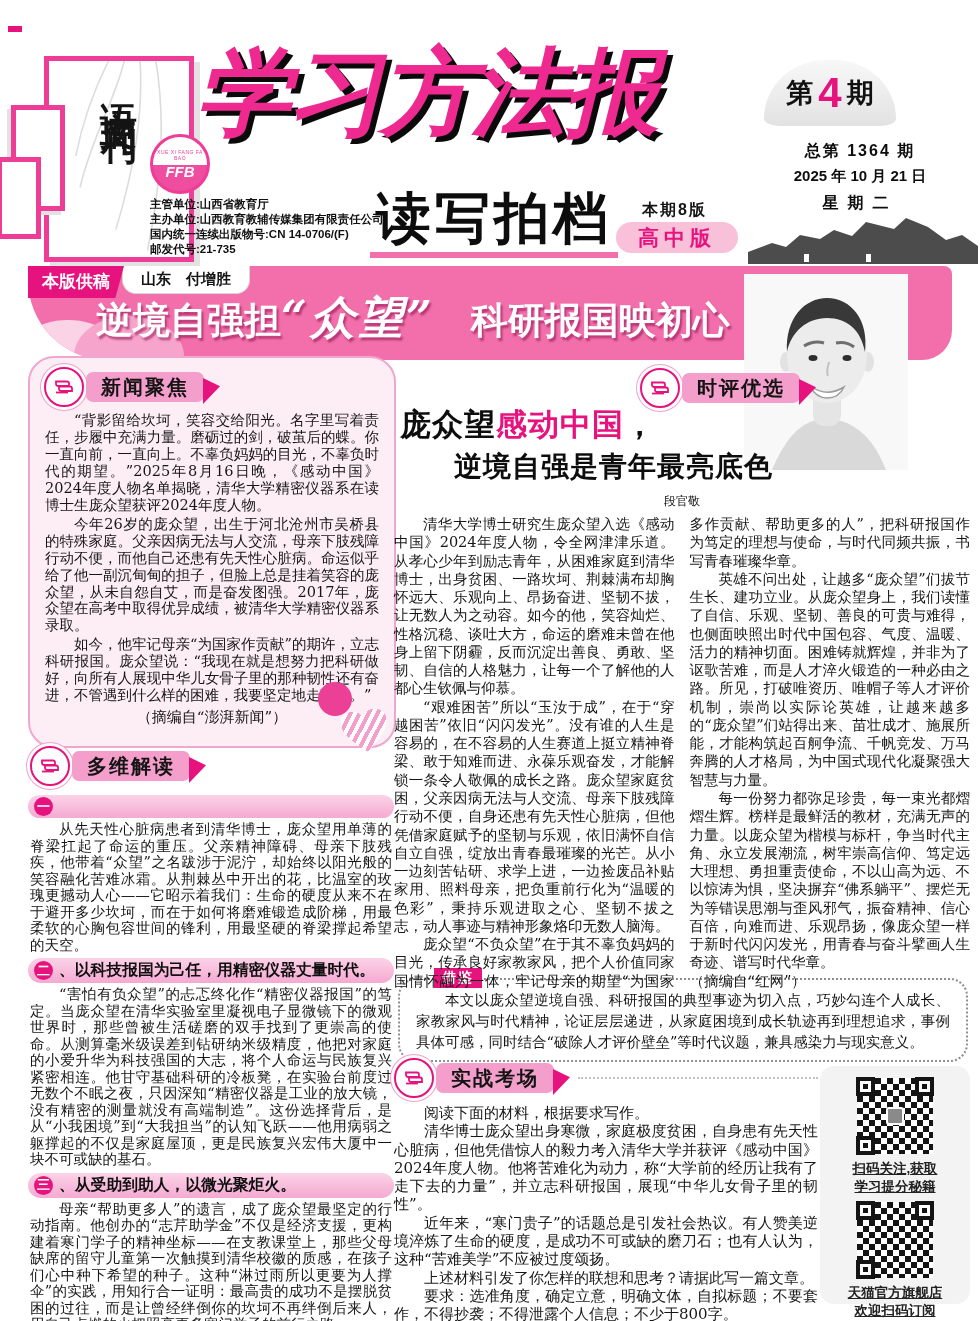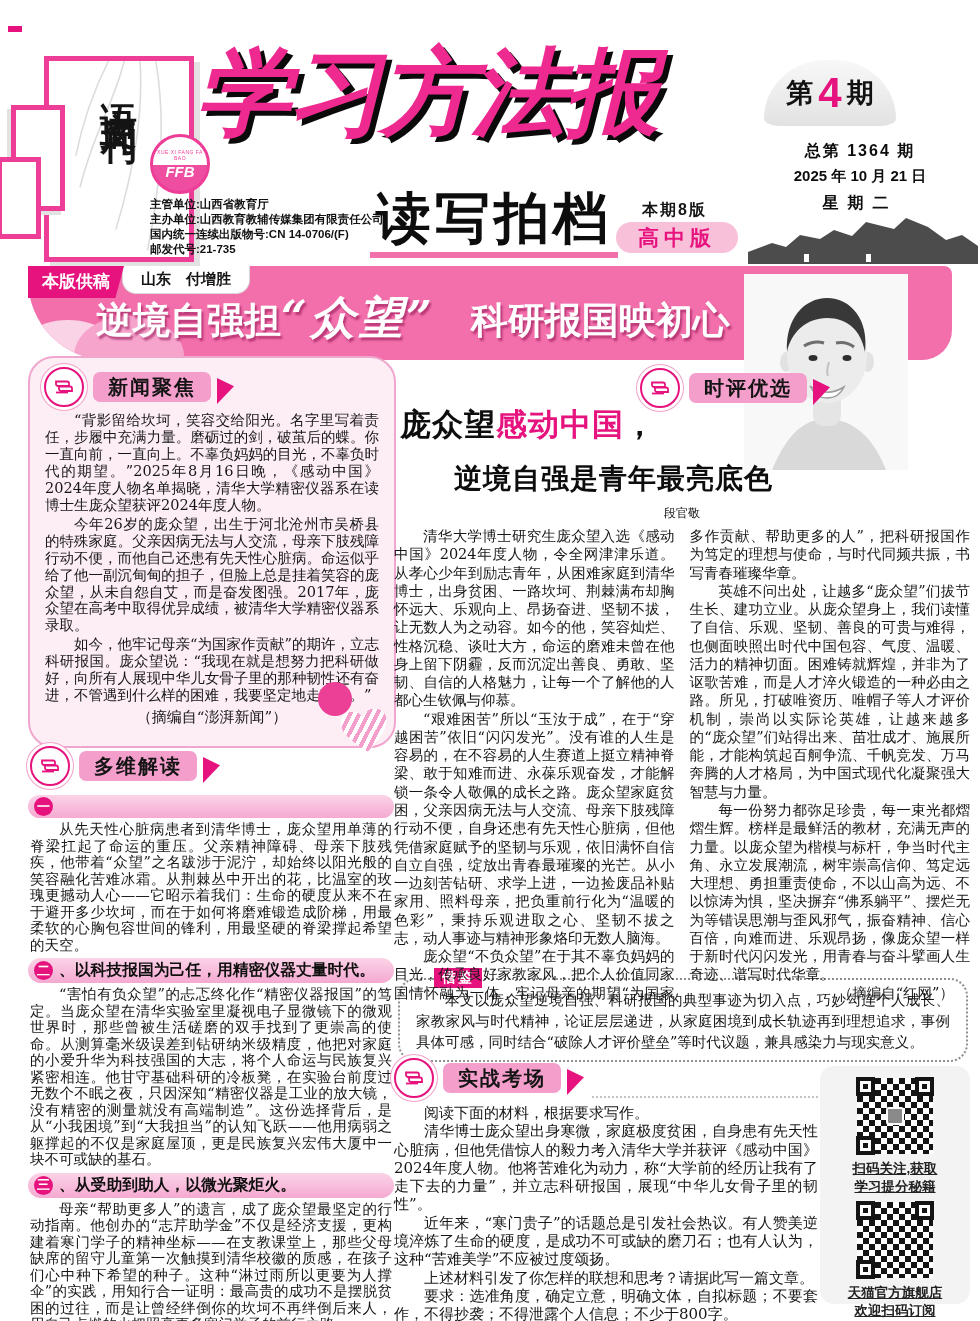--- a/index.html
+++ b/index.html
@@ -46,21 +46,21 @@
   .contrib-label{background:#e6137e;color:#fff;font-weight:800;font-size:17px;padding:4px 14px 5px;
       clip-path:polygon(0 0,100% 0,91% 100%,0 100%);}
   .contrib-pill{background:#fff;border-radius:0 0 14px 14px;border-top:none;font-weight:700;font-size:15px;
       padding:4px 18px;margin-left:-2px;border:1px solid #d8d8d8;border-top:0;}
   .headline{position:absolute;left:96px;top:288px;z-index:5;white-space:nowrap;color:#fff;font-weight:900;
       font-size:37px;text-shadow:2px 3px 2px rgba(150,20,85,.6);}
   .hl-quote{font-family:"DejaVu Serif",serif;font-style:italic;font-size:45px;letter-spacing:3px;}
   .hl-2{margin-left:36px;}
   .photo{position:absolute;left:744px;top:274px;width:164px;height:196px;z-index:4;}
   
-  .badge{display:flex;align-items:center;gap:9px;}
+  .badge{display:flex;align-items:center;gap:2px;}
   .badge-icon{flex:0 0 auto;width:36px;height:36px;border-radius:50%;background:#fff;border:2px solid #e6137e;
       box-shadow:0 0 0 3px #fff,0 0 0 4px #f2a2ca;display:flex;align-items:center;justify-content:center;}
   .badge-label{background:#f49fcb;color:#141414;font-weight:800;font-size:20px;letter-spacing:2px;
       padding:3px 15px;border-radius:7px;line-height:1.2;}
   .badge-flag{width:17px;height:26px;background:#e6137e;clip-path:polygon(0 0,100% 32%,0 100%);margin-left:-3px;margin-top:8px;}
   
   .news-panel{position:absolute;left:28px;top:356px;width:364px;height:388px;background:#fdeef6;
       border:2px solid #f0a7cd;border-radius:26px;}
   .news-panel .badge{padding:9px 0 3px 14px;}
   .news-body{padding:2px 15px 0;font-family:"DejaVu Serif","Liberation Serif",serif;font-size:14.5px;
@@ -80,36 +80,36 @@
       font-size:13px;font-weight:800;display:flex;align-items:center;justify-content:center;}
   .point-title{font-weight:800;font-size:15.8px;color:#0f0f0f;white-space:nowrap;}
   .point-body{font-family:"DejaVu Serif","Liberation Serif",serif;font-size:14.5px;line-height:1.14;
       text-align:justify;text-indent:2em;margin:0 2px 3px;color:#161616;}
   
   .commentary{position:absolute;left:394px;top:360px;width:576px;z-index:5;}
   .commentary .badge{position:absolute;left:246px;top:8px;}
   .c-title{margin-top:44px;font-family:"DejaVu Serif","Liberation Serif",serif;color:#0d0d0d;}
   .c-t1{font-size:31px;font-weight:900;margin-left:6px;letter-spacing:1px;}
   .c-t1 .hl{color:#e6137e;}
-  .c-t2{font-size:28px;font-weight:900;margin-left:60px;margin-top:14px;letter-spacing:1px;}
+  .c-t2{font-size:28px;font-weight:900;margin-left:60px;margin-top:2px;letter-spacing:1px;}
   .c-author{text-align:center;font-size:12px;margin:7px 0 5px;}
   .c-cols{column-count:2;column-gap:15px;height:478px;font-family:"DejaVu Serif","Liberation Serif",serif;
       font-size:14.5px;line-height:1.26;text-align:justify;color:#161616;}
   .c-cols p{margin:0;text-indent:2em;}
-  .c-attr{text-indent:0 !important;text-align:right;padding-right:16px;}
+  .c-attr{text-indent:0 !important;padding-right:16px;}
   
   .ref-box{position:absolute;left:398px;top:978px;width:570px;height:84px;border:2px dotted #8f8f8f;
       border-radius:18px;padding:10px 16px 6px;box-sizing:border-box;background:#fff;}
   .ref-label{position:absolute;top:-12px;left:34px;background:#e6137e;color:#fff;font-size:14px;
       font-weight:800;padding:1px 8px;letter-spacing:2px;}
   .ref-text{font-family:"DejaVu Serif","Liberation Serif",serif;font-size:14.5px;line-height:1.45;
       text-indent:2em;text-align:justify;margin:0;}
   
   .exam{position:absolute;left:394px;top:1058px;width:424px;}
-  .exam-head{display:flex;align-items:flex-end;}
+  .exam-head{display:flex;align-items:center;}
   .dotted-line{flex:1;border-top:2px dotted #c3c3c3;margin-left:8px;}
   .exam-body{margin-top:6px;font-family:"DejaVu Serif","Liberation Serif",serif;font-size:15px;
       line-height:1.22;text-align:justify;color:#161616;}
   .exam-body p{margin:0;text-indent:2em;}
   
   .qr-panel{position:absolute;left:820px;top:1066px;width:150px;height:238px;background:#f3f3f3;
       border-radius:14px;padding-top:12px;box-sizing:border-box;text-align:center;}
   .qr{position:relative;width:76px;height:76px;margin:0 auto;
       background:conic-gradient(#141414 25%,#fff 0 50%,#141414 0 75%,#fff 0) 0 0/12px 12px;}
   .fp{position:absolute;width:19px;height:19px;border:4px solid #141414;background:#fff;box-sizing:border-box;}

